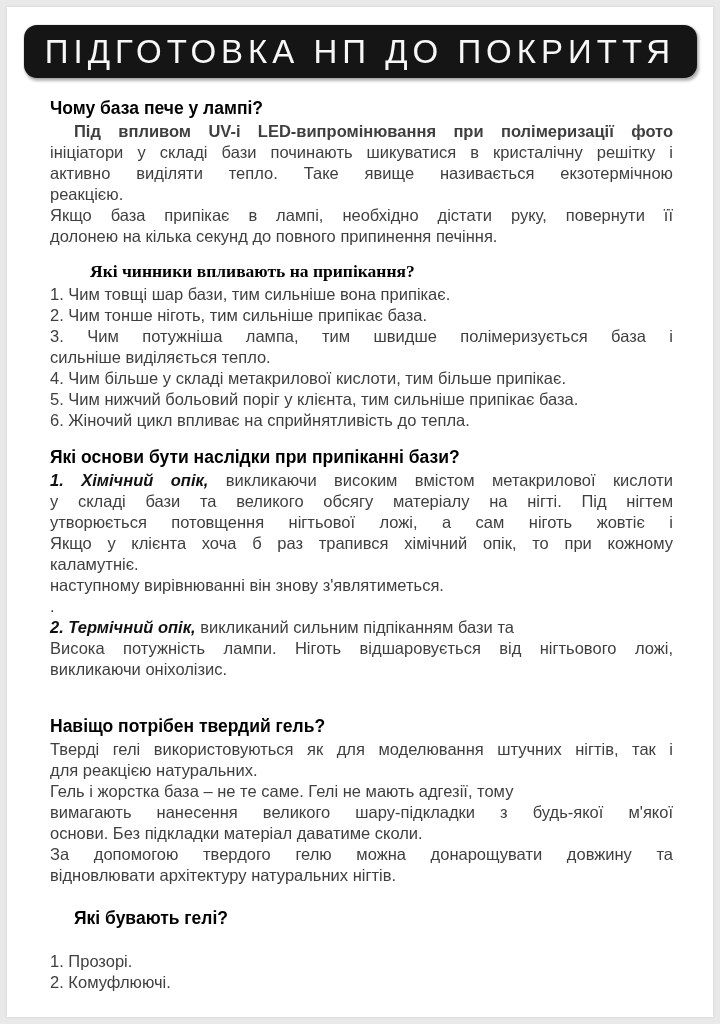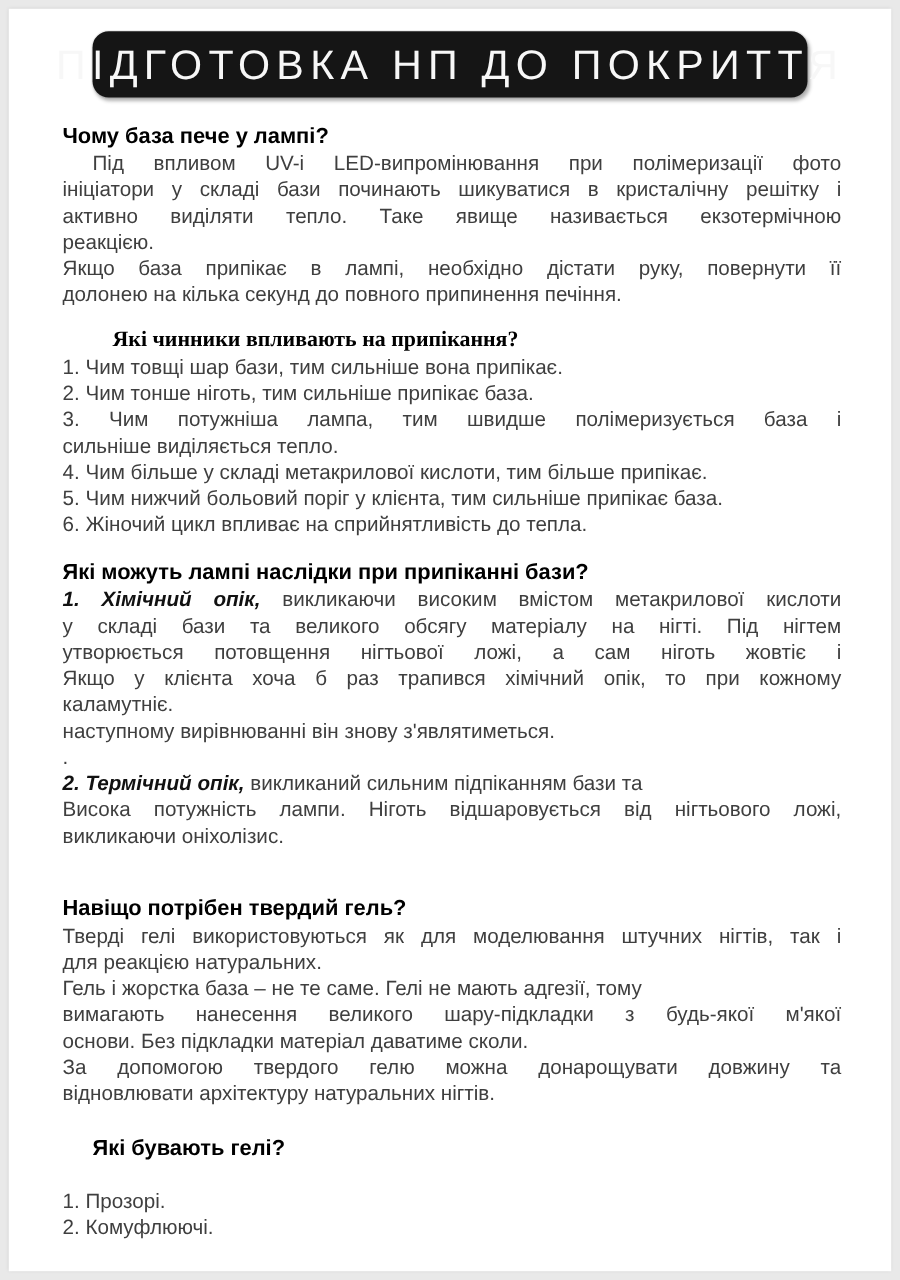--- a/index.html
+++ b/index.html
@@ -11,21 +11,21 @@
   }
   .page {
     position: absolute;
     top: 7px; left: 7px;
     width: 706px; height: 1010px;
     background: #ffffff;
     box-shadow: 0 0 3px rgba(0,0,0,0.10);
   }
   .banner {
     margin: 18px auto 0 auto;
-    width: 572px; height: 53px;
+    width: 673px; height: 53px;
     background: #151515;
     border-radius: 13px;
     box-shadow: 1.5px 2.5px 3px rgba(0,0,0,0.30), 0 0 0 1px rgba(0,0,0,0.06);
     display: flex; align-items: center; justify-content: center;
   }
   .banner .title {
     color: #f7f7f7;
     font-size: 33px;
     letter-spacing: 5px;
     white-space: nowrap;
@@ -52,21 +52,21 @@
     line-height: 21px;
     min-height: 21px;
     color: #3f3f3f;
     white-space: normal;
   }
   .j {
     text-align: justify;
     text-align-last: justify;
     text-justify: inter-word;
   }
-  .indent { text-indent: 24px; }
+  .indent { text-indent: 24px; font-weight: bold; }
   .lead {
     font-weight: bold;
     font-style: italic;
     color: #111;
   }
 </style>
 </head>
 <body>
 
 <div class="page">
@@ -92,21 +92,21 @@
       <div class="ln">1. Чим товщі шар бази, тим сильніше вона припікає.</div>
       <div class="ln">2. Чим тонше ніготь, тим сильніше припікає база.</div>
       <div class="ln j">3. Чим потужніша лампа, тим швидше полімеризується база і</div>
       <div class="ln">сильніше виділяється тепло.</div>
       <div class="ln">4. Чим більше у складі метакрилової кислоти, тим більше припікає.</div>
       <div class="ln">5. Чим нижчий больовий поріг у клієнта, тим сильніше припікає база.</div>
       <div class="ln">6. Жіночий цикл впливає на сприйнятливість до тепла.</div>
     </div>
 
     <div>
-      <div class="h h3">Які можуть лампі наслідки при припіканні бази?</div>
+      <div class="h h3">Які основи бути наслідки при припіканні бази?</div>
       <div class="ln j"><span class="lead">1. Хімічний опік,</span><span> викликаючи високим вмістом метакрилової кислоти</span></div>
       <div class="ln j">у складі бази та великого обсягу матеріалу на нігті. Під нігтем</div>
       <div class="ln j">утворюється потовщення нігтьової ложі, а сам ніготь жовтіє і</div>
       <div class="ln j">Якщо у клієнта хоча б раз трапився хімічний опік, то при кожному</div>
       <div class="ln">каламутніє.</div>
       <div class="ln">наступному вирівнюванні він знову з'являтиметься.</div>
       <div class="ln">.</div>
       <div class="ln"><span class="lead">2. Термічний опік,</span><span> викликаний сильним підпіканням бази та</span></div>
       <div class="ln j">Висока потужність лампи. Ніготь відшаровується від нігтьового ложі,</div>
       <div class="ln">викликаючи оніхолізис.</div>

